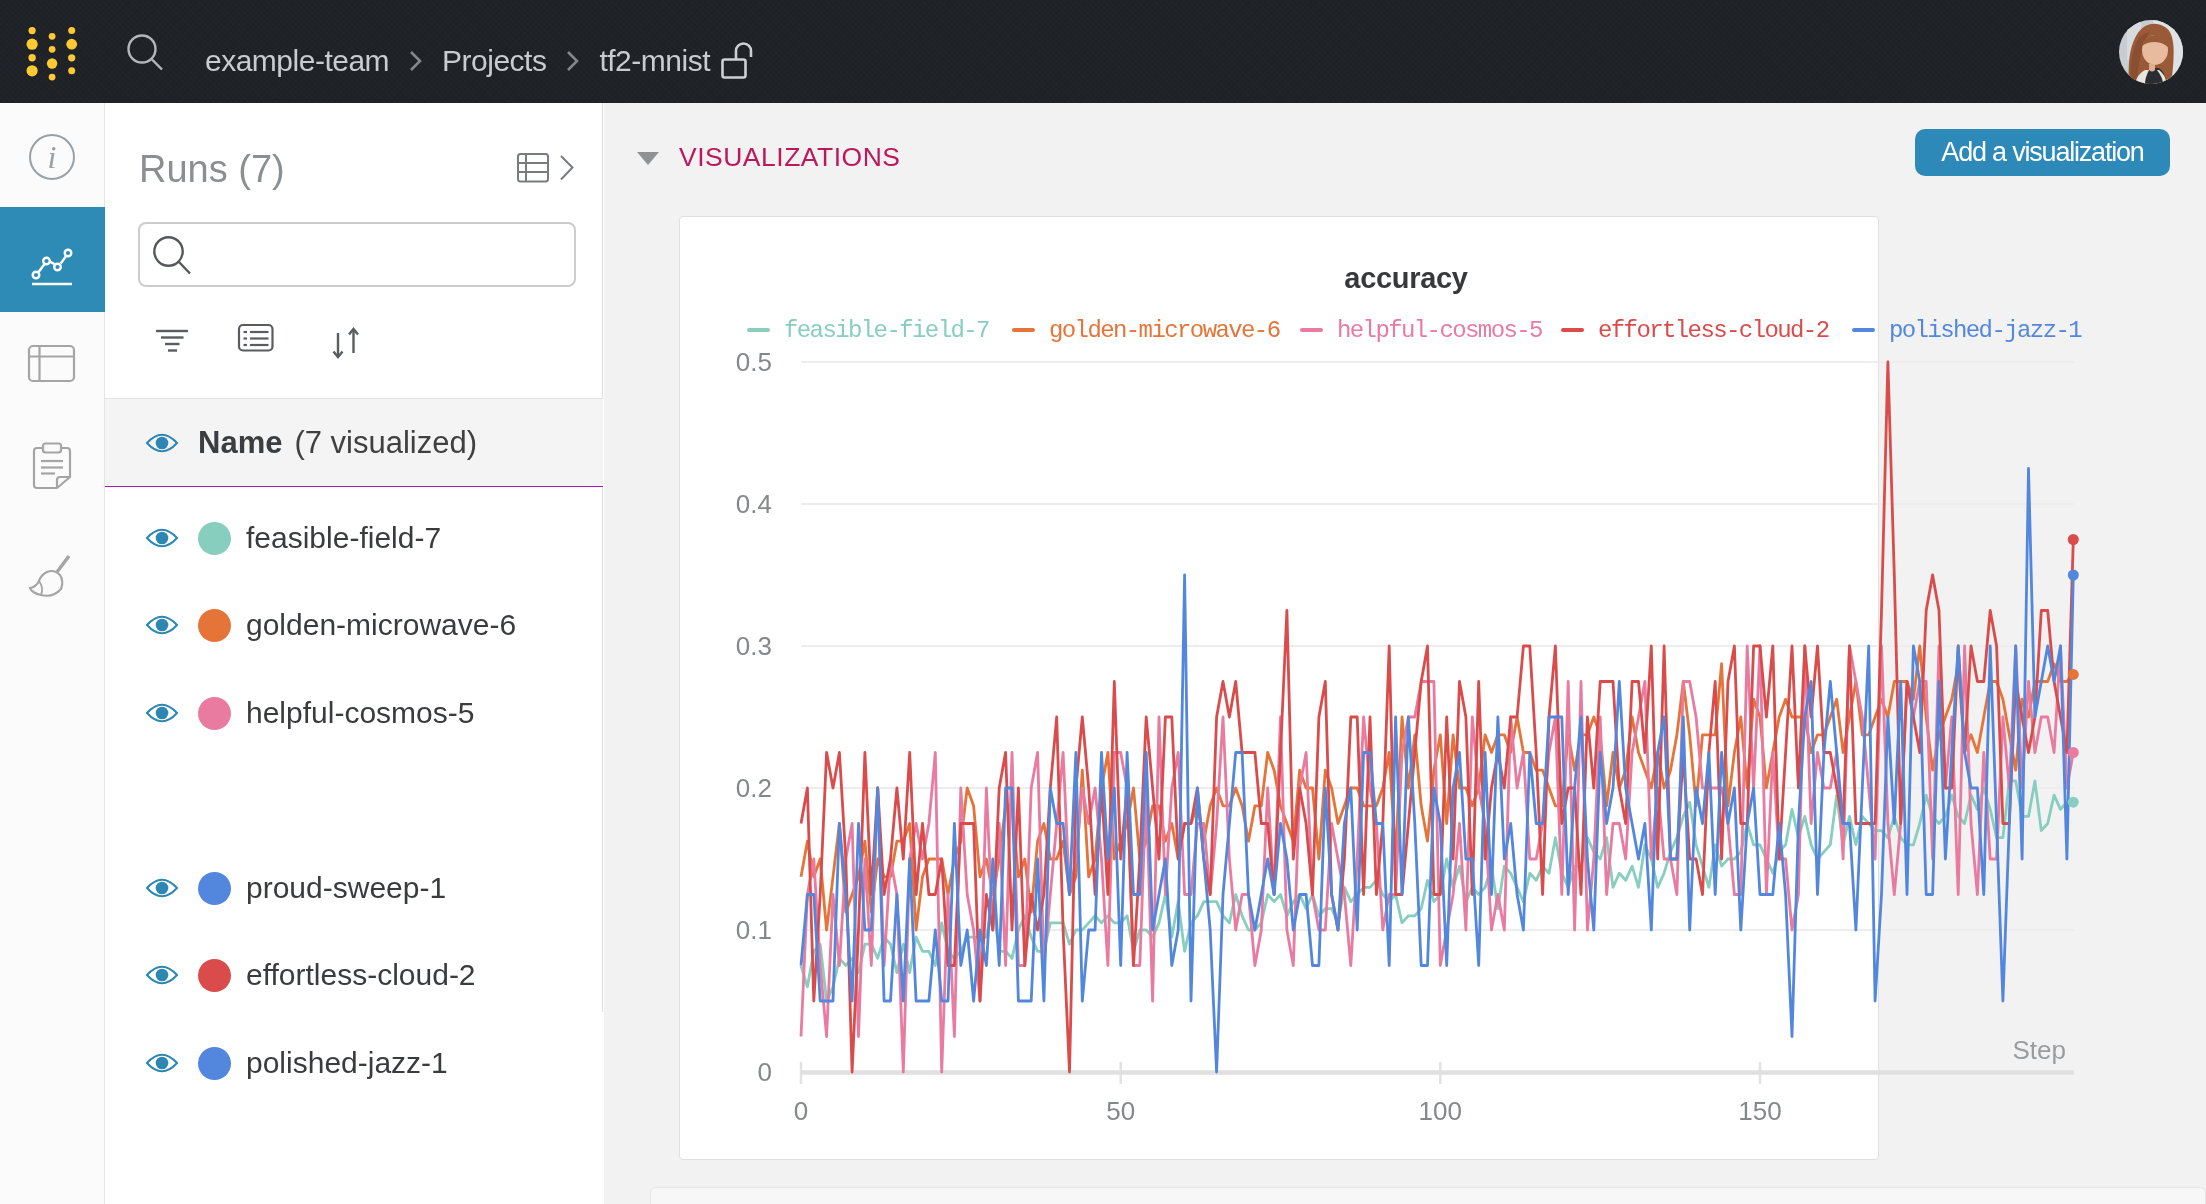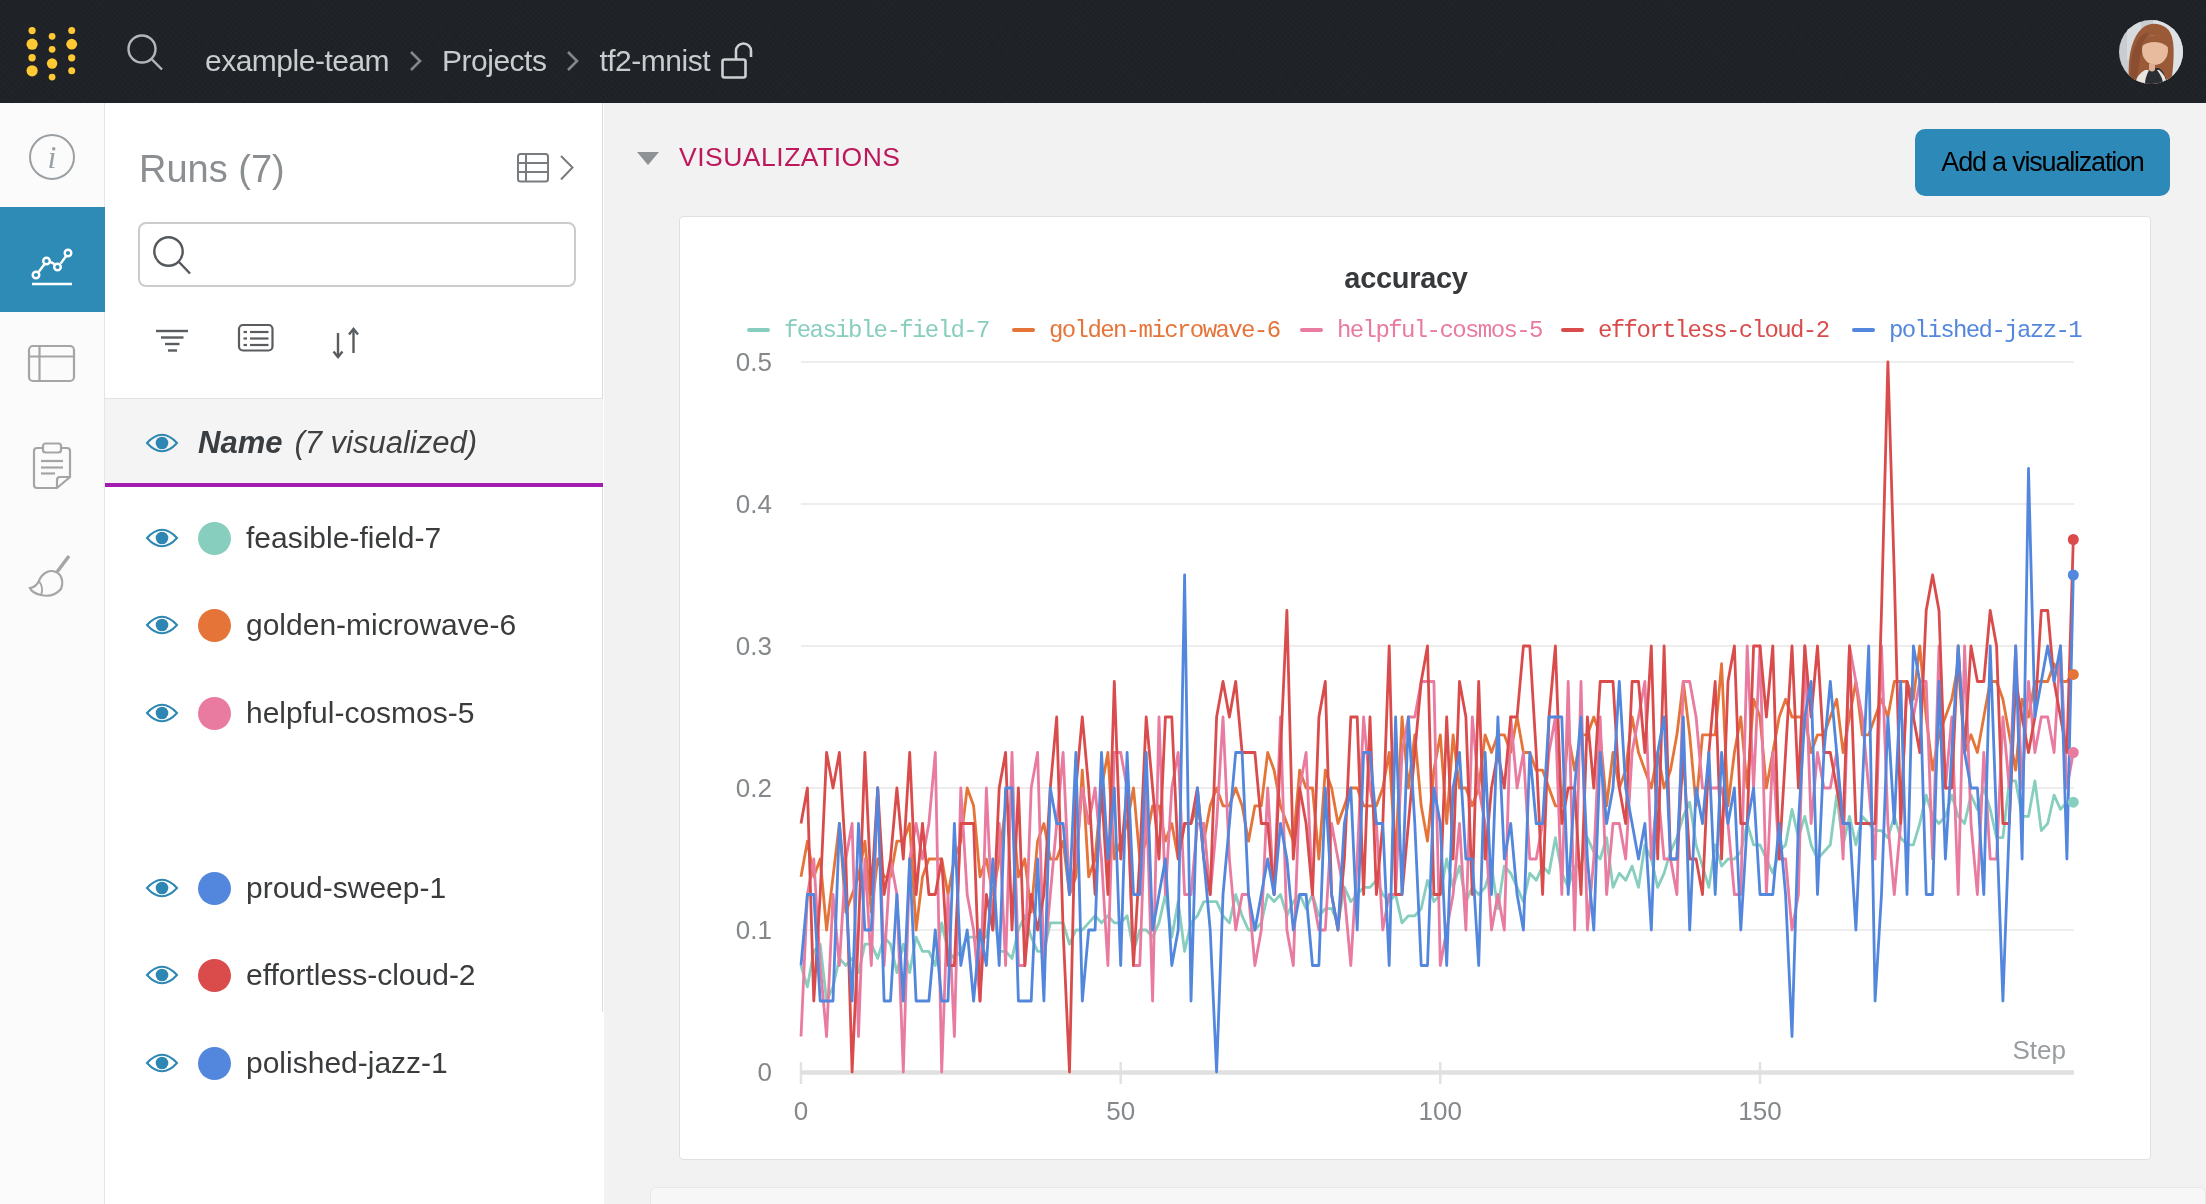--- a/index.html
+++ b/index.html
@@ -21,35 +21,35 @@
   .bluesel { position:absolute; left:0; top:104px; width:105px; height:105px; background:#2e8bb5; }
 
   
   .runspanel { position:absolute; left:105px; top:103px; width:498px; height:909px; background:#ffffff;
     border-right:1px solid #dddddd;text-align:center; }
   .runs-title { position:absolute; left:34px; top:46px; font-size:38px; line-height:40px; color:#8b8f92; }
   .searchbox { position:absolute; left:33px; top:119px; width:438px; height:65px; border:2px solid #cccccc;
     border-radius:8px; background:#fff; }
   .divider1 { position:absolute; left:0; top:295px; width:498px; height:1px; background:#e3e3e3; }
   .namerow { position:absolute; left:0; top:296px; width:498px; height:88px; background:#f4f4f4;
-    border-bottom:4px solid #a21caf;font-style:italic; }
+    border-bottom:1px solid #a21caf; }
   .namerow .txt { position:absolute; left:93px; top:0; height:88px; display:flex; align-items:center;
     font-size:31px; color:#3a3e41; font-weight:700; }
   .namerow .txt .lite { font-weight:400; color:#404040; margin-left:12px; }
   .runrow { position:absolute; left:0; width:498px; height:88px; }
   .runrow .dot { position:absolute; left:93px; top:28px; width:33px; height:33px; border-radius:50%; }
   .runrow .nm { position:absolute; left:141px; top:0; height:88px; display:flex; align-items:center;
     font-size:30px; color:#393b3d; }
 
   
   .main { position:absolute; left:604px; top:103px; width:1602px; height:1101px; background:#f2f2f2; }
   .viz-title { position:absolute; left:75px; top:39px; font-size:26.5px; letter-spacing:0.5px; color:#be185d; }
-  .addbtn { position:absolute; left:1311px; top:26px; width:255px; height:67px; background:#2d8ab8;
-    border-radius:10px; color:#000000; font-size:27px; letter-spacing:-1.2px; display:flex; align-items:center; justify-content:center; }
-  .chartpanel { position:absolute; left:75px; top:113px; width:1472px; height:944px; background:#ffffff;
+  .addbtn { position:absolute; left:1311px; top:26px; width:255px; height:47px; background:#2d8ab8;
+    border-radius:10px; color:#ffffff; font-size:27px; letter-spacing:-1.2px; display:flex; align-items:center; justify-content:center; }
+  .chartpanel { position:absolute; left:75px; top:113px; width:1200px; height:944px; background:#ffffff;
     border:1px solid #e0e0e0; border-radius:4px; }
   .ctitle { position:absolute; left:0; top:45px; width:1452px; text-align:center; font-size:29px;
     font-weight:700; color:#37393b; letter-spacing:-0.3px; }
   .legend-item { position:absolute; top:101px; height:24px; display:flex; align-items:center;
     font-family:"Liberation Mono", monospace; font-size:24px; letter-spacing:-1.6px; white-space:nowrap; }
   .legend-item .dash { display:inline-block; width:23px; height:4px; border-radius:2px; margin-right:14px; }
   .botstrip { position:absolute; left:46px; top:1084px; width:1556px; height:17px; background:#f7f7f8;
     border:1px solid #e7e7e7; border-bottom:none; border-radius:6px 6px 0 0; }
 </style>
 </head>

